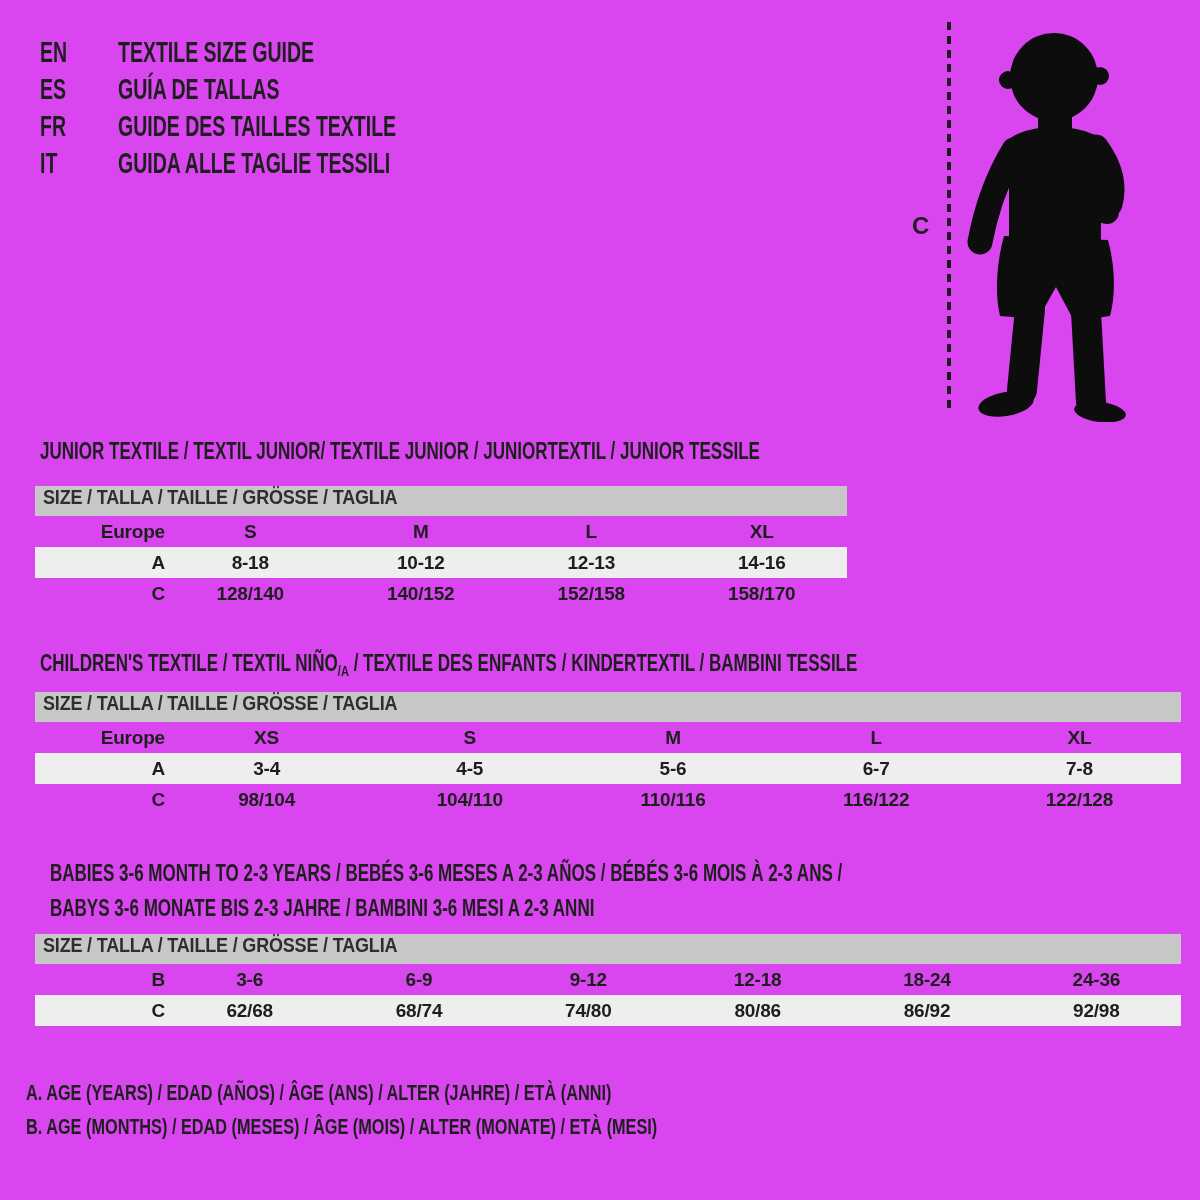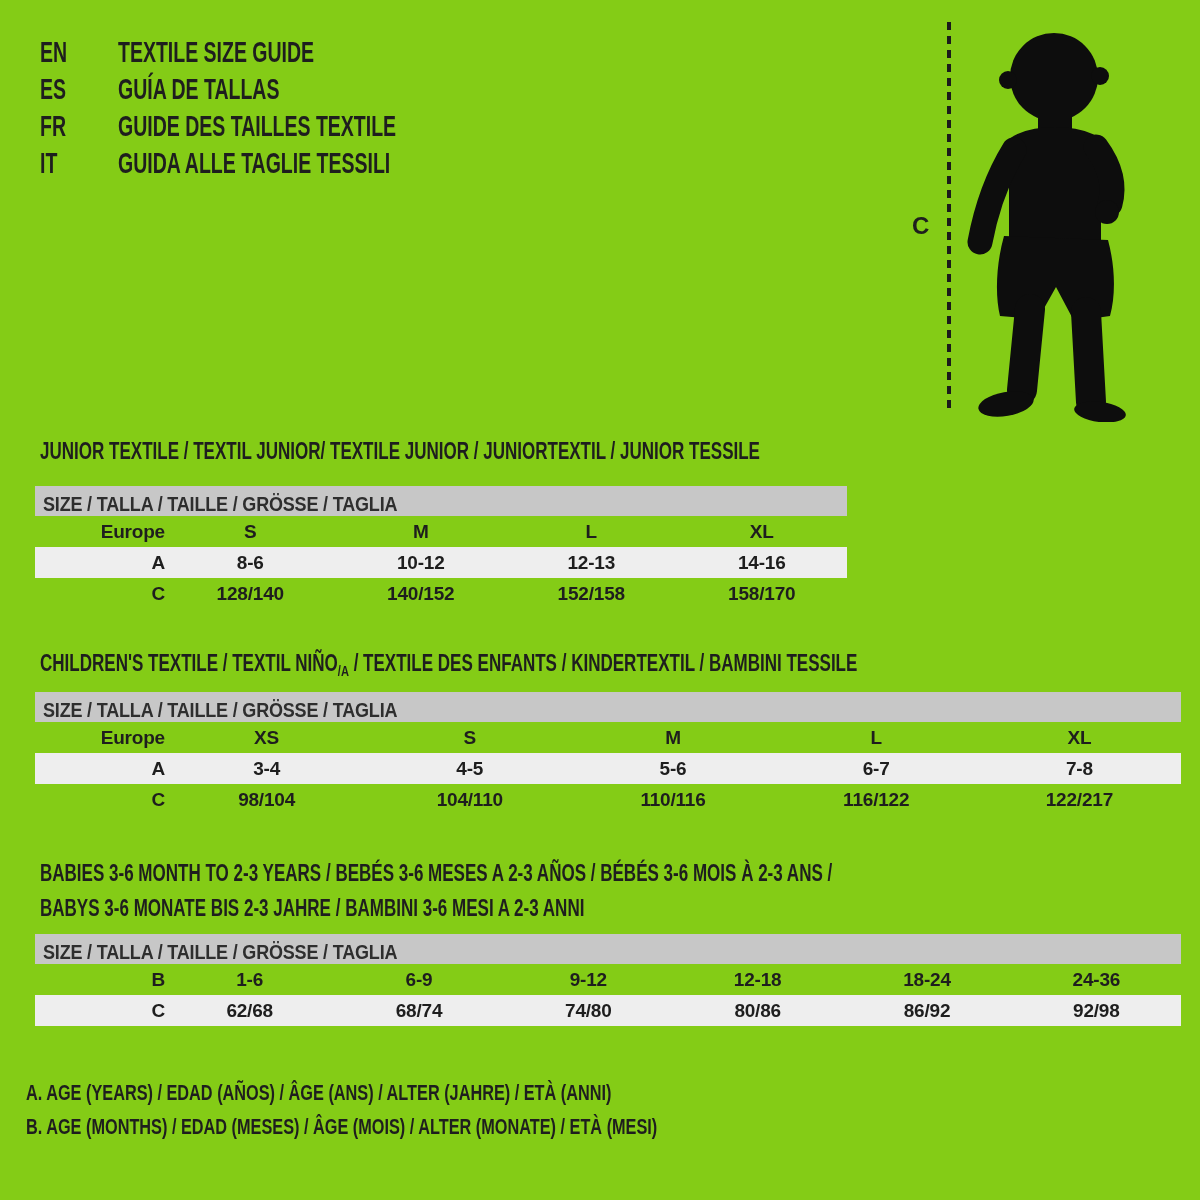--- a/index.html
+++ b/index.html
@@ -1,19 +1,19 @@
 <!DOCTYPE html>
 <html><head>
 <meta charset="utf-8">
 <style>
   html,body{margin:0;padding:0;background:#ffffff;}
   .page{
     position:relative;
     width:1200px;height:1200px;
-    background:#84cc16;
+    background:#d946ef;
     font-family:"Liberation Sans","DejaVu Sans",sans-serif;
     font-weight:bold;
     color:#1e1e1e;
     overflow:hidden;
   }
   .cond{
     display:inline-block;
     transform:scaleX(0.74);
     transform-origin:0 50%;
     white-space:nowrap;
@@ -23,27 +23,27 @@
   .lang-row{height:37px;line-height:37px;font-size:30px;}
   .lang-code{display:inline-block;width:78px;vertical-align:top;}
   .lang-code .cond,.lang-title .cond{transform:scaleX(0.65);}
   .lang-title{display:inline-block;vertical-align:top;}
   
   .figure-svg{position:absolute;left:938px;top:14px;}
   .figure-label{position:absolute;left:912px;top:212px;font-size:24px;}
   
   .sec-title{position:absolute;left:40px;font-size:23px;line-height:30px;}
   .sec-title .sub{font-size:15px;vertical-align:-5px;}
-  .babies-title{line-height:35px;}
+  .babies-title{line-height:35px;margin-left:10px;}
   
   .tbl{position:absolute;left:35px;font-size:19px;letter-spacing:-0.2px;}
   .t1{width:812px;}
   .t2,.t3{width:1146px;}
   .band{
-    height:30px;display:flex;align-items:flex-end;
+    height:30px;display:flex;align-items:flex-start;
     background:#c7c7c7;color:#2e2e2e;padding-left:8px;box-sizing:border-box;
     font-size:20px;
   }
   .band .cond{transform:scaleX(0.9);}
   .row{display:grid;height:31px;align-items:center;}
   .t1 .row{grid-template-columns:130px repeat(4,1fr);}
   .t2 .row{grid-template-columns:130px repeat(5,1fr);}
   .t3 .row{grid-template-columns:130px repeat(6,1fr);}
   .row.shade{background:#eeeeee;}
   .cell{text-align:center;}
@@ -109,21 +109,21 @@
     </div>
     <div class="row">
       <span class="cell lbl">Europe</span>
       <span class="cell">S</span>
       <span class="cell">M</span>
       <span class="cell">L</span>
       <span class="cell">XL</span>
     </div>
     <div class="row shade">
       <span class="cell lbl">A</span>
-      <span class="cell">8-6</span>
+      <span class="cell">8-18</span>
       <span class="cell">10-12</span>
       <span class="cell">12-13</span>
       <span class="cell">14-16</span>
     </div>
     <div class="row">
       <span class="cell lbl">C</span>
       <span class="cell">128/140</span>
       <span class="cell">140/152</span>
       <span class="cell">152/158</span>
       <span class="cell">158/170</span>
@@ -152,35 +152,35 @@
       <span class="cell">5-6</span>
       <span class="cell">6-7</span>
       <span class="cell">7-8</span>
     </div>
     <div class="row">
       <span class="cell lbl">C</span>
       <span class="cell">98/104</span>
       <span class="cell">104/110</span>
       <span class="cell">110/116</span>
       <span class="cell">116/122</span>
-      <span class="cell">122/217</span>
+      <span class="cell">122/128</span>
     </div>
   </div>
 
   <div class="sec-title babies-title" style="top:856px">
     <span class="cond">BABIES 3-6 MONTH TO 2-3 YEARS / BEBÉS 3-6 MESES A 2-3 AÑOS / BÉBÉS 3-6 MOIS À 2-3 ANS /</span><br>
     <span class="cond">BABYS 3-6 MONATE BIS 2-3 JAHRE / BAMBINI 3-6 MESI A 2-3 ANNI</span>
   </div>
   <div class="tbl t3" style="top:934px">
     <div class="band">
       <span class="cond">SIZE / TALLA / TAILLE / GRÖSSE / TAGLIA</span>
     </div>
     <div class="row">
       <span class="cell lbl">B</span>
-      <span class="cell">1-6</span>
+      <span class="cell">3-6</span>
       <span class="cell">6-9</span>
       <span class="cell">9-12</span>
       <span class="cell">12-18</span>
       <span class="cell">18-24</span>
       <span class="cell">24-36</span>
     </div>
     <div class="row shade">
       <span class="cell lbl">C</span>
       <span class="cell">62/68</span>
       <span class="cell">68/74</span>

